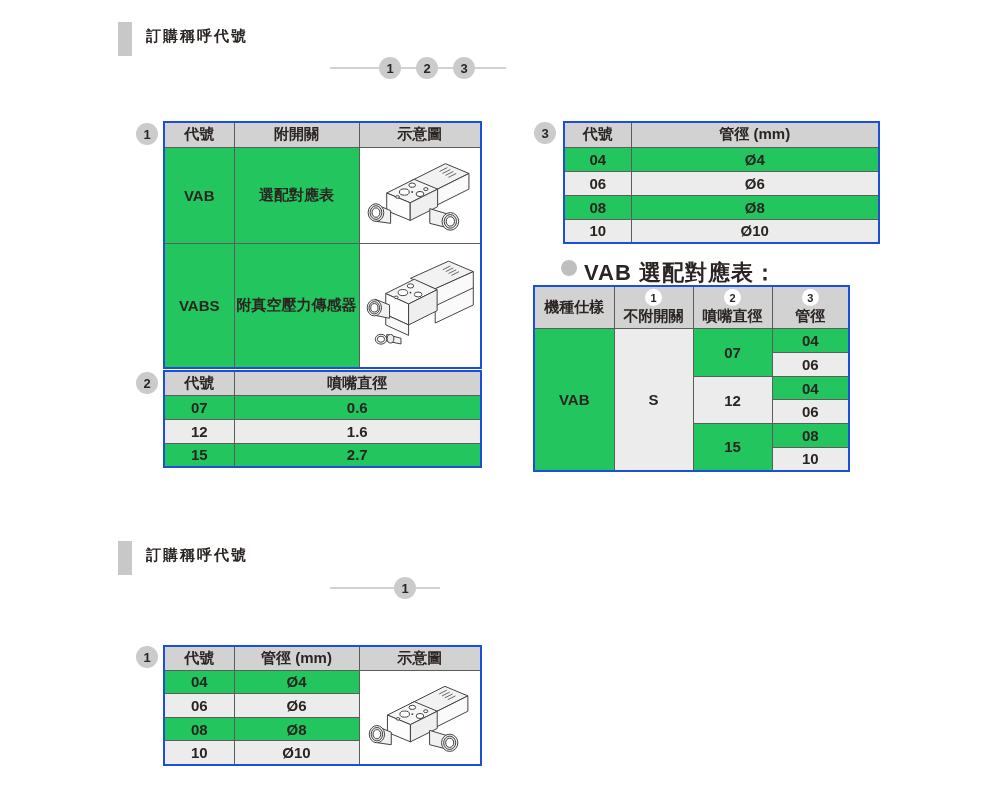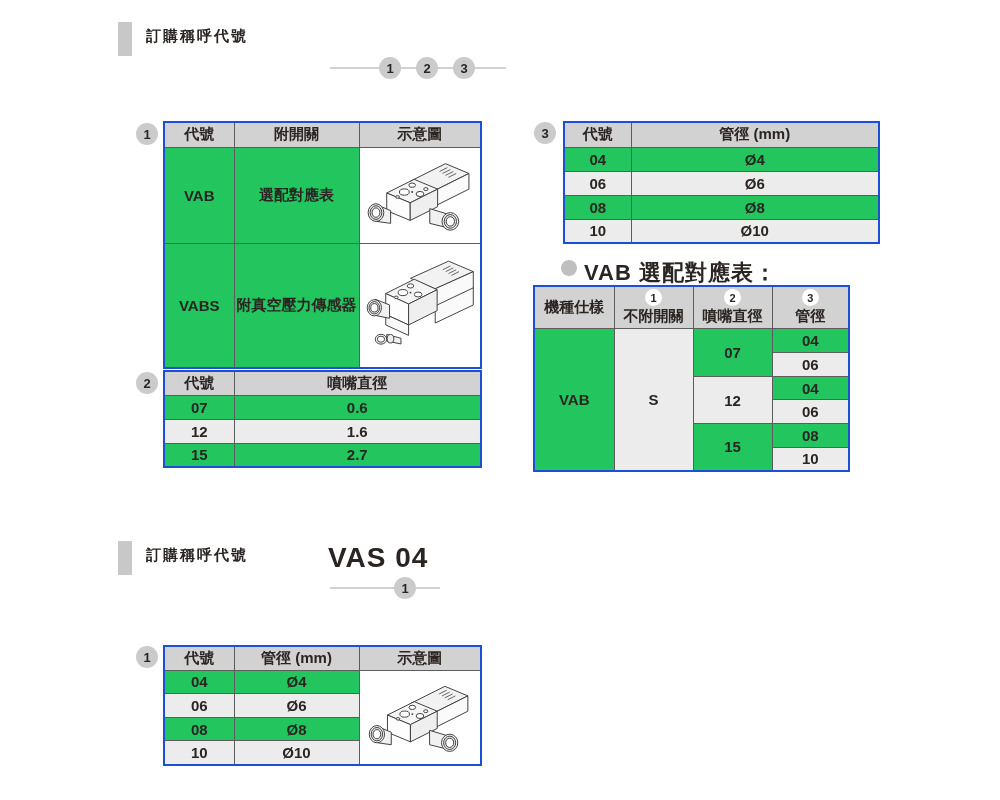--- a/index.html
+++ b/index.html
@@ -255,21 +255,20 @@
       <td>08</td>
     </tr>
     <tr style="height:23px">
       <td class="g">10</td>
     </tr>
   </tbody>
     </table>
 
   <div class="sec-bar" style="left:118px;top:541px"></div>
   <div class="sec-title" style="left:146px;top:546px">訂購稱呼代號</div>
-  <div class="sec-code" style="left:328px;top:542px">VAS 04</div>
   <div class="code-line" style="left:330px;top:587px;width:110px"></div>
   <div class="marker" style="left:394px;top:577px">1</div>
 
   <div class="marker" style="left:136px;top:646px">1</div>
   <table class="tbl" style="left:163px;top:645px;width:317px">
     <colgroup>
         <col style="width:70px">
         <col style="width:125px">
         <col style="width:122px">
       </colgroup>

